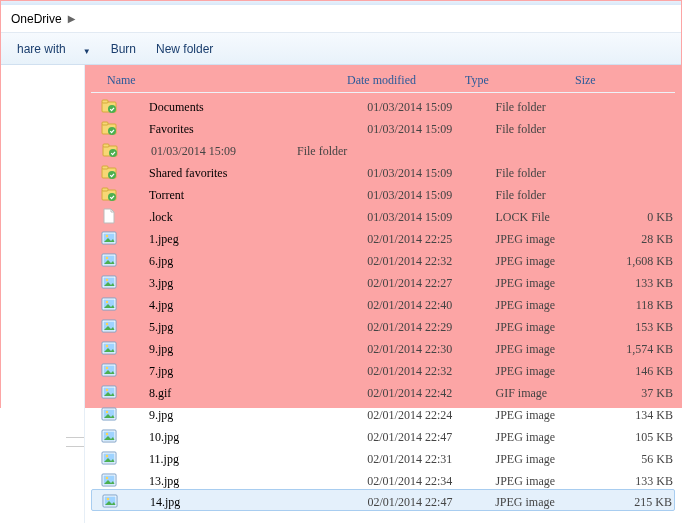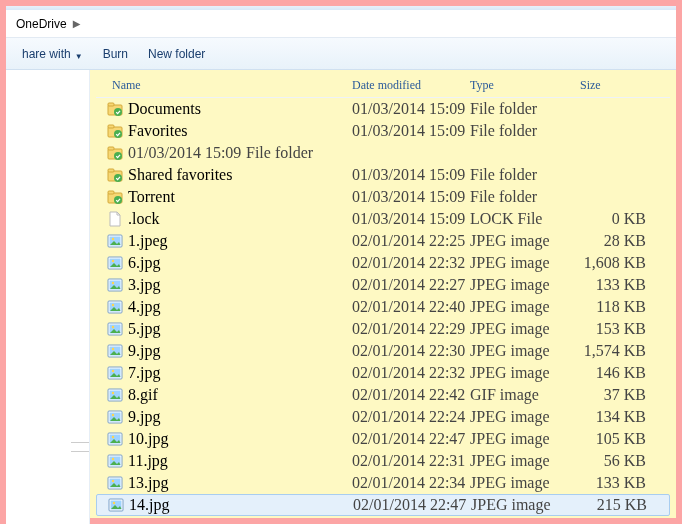--- a/index.html
+++ b/index.html
@@ -6,24 +6,24 @@
 body {
   font-family: "Segoe UI", Tahoma, sans-serif;
   font-size: 12px;
   width: 682px;
   height: 524px;
   background: #fff;
   overflow: hidden;
   color: #000;
 }
 .window {
-  border: 6px solid #fca5a5;
+  border: 1px solid #fca5a5;
   width: 682px;
-  height: 524px;
-  background: #fef9c3;
+  height: 408px;
+  background: #fca5a5;
 }
 .titlebar-strip {
   height: 4px;
   background: linear-gradient(to bottom, #e8f0fa, #d8e8f8);
 }
 .breadcrumb-row {
   height: 28px;
   background: #fff;
   border-bottom: 1px solid #e2eaf3;
   display: flex;
@@ -47,21 +47,21 @@
   display: flex;
   align-items: center;
   padding: 0 6px;
 }
 .tool-btn {
   font-size: 12px;
   color: #1a3e6e;
   padding: 4px 10px;
   display: flex;
   align-items: flex-end;
-  gap: 4px;
+  gap: 17px;
   cursor: default;
 }
 .tool-btn .dd {
   font-size: 8px;
   color: #1a3e6e;
 }
 .content {
   display: flex;
   height: calc(524px - 4px - 28px - 32px - 2px);
 }
@@ -94,23 +94,24 @@
   font-size: 12px;
   align-items: center;
 }
 .col-name { width: 256px; padding-left: 16px; }
 .col-date { width: 118px; }
 .col-type { width: 110px; }
 .col-size { width: 70px; text-align: left; }
 .row {
   display: flex;
   height: 22px;
-  align-items: center;
-  font-size: 16px;
+  align-items: flex-end;
+  font-size: 12px;
   color: #000;
+  gap: 28px;
 }
 .row.selected {
   background: #e4f0fb;
   border: 1px solid #a8cdf0;
   border-radius: 2px;
 }
 .row .icon {
   width: 18px;
   height: 18px;
   margin-right: 4px;

